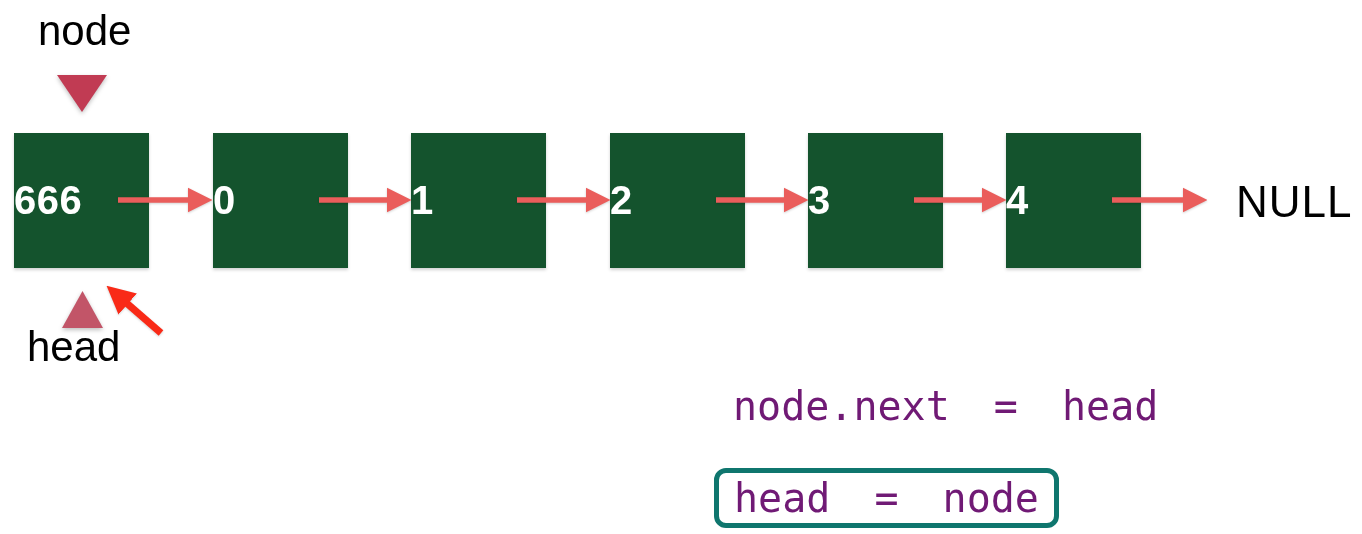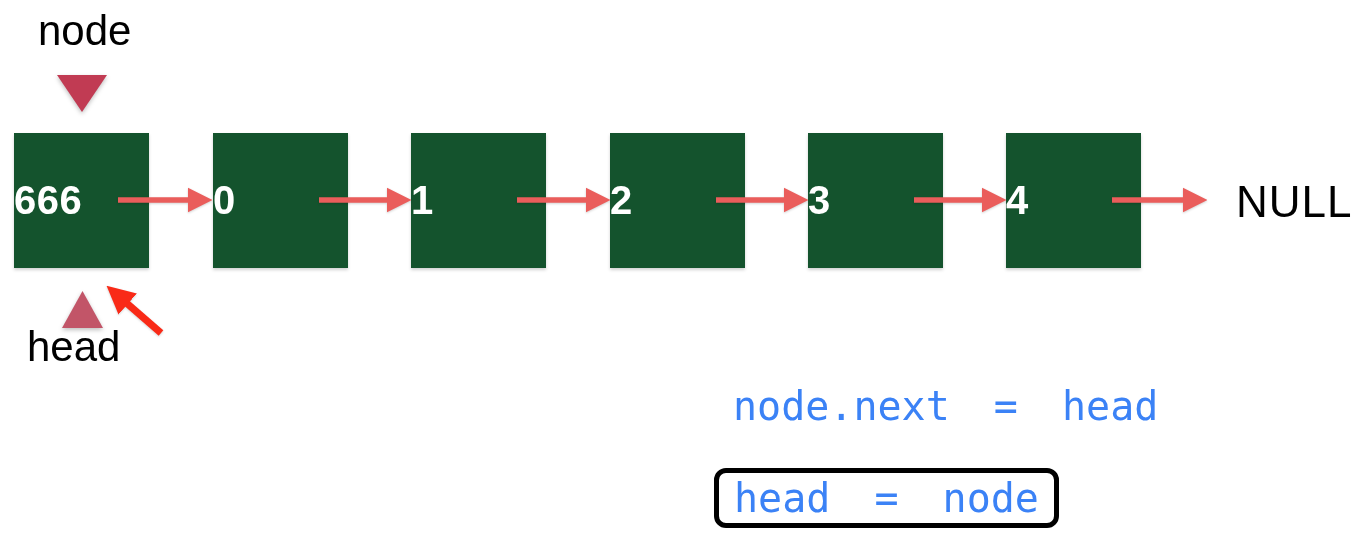--- a/index.html
+++ b/index.html
@@ -51,32 +51,32 @@
     top: 180px;
     color: #000000;
     font-size: 44px;
     line-height: 1;
     letter-spacing: 1px;
     text-align: right;
   }
   .code-line {
     position: absolute;
     font-family: "DejaVu Sans Mono", monospace;
-    color: #3b82f6;
+    color: #701a75;
     font-size: 40px;
     line-height: 44px;
     white-space: nowrap;
     word-spacing: 20px;
   }
   .code-line1-pos { left: 733px; top: 384px; }
   .code-box {
     position: absolute;
     left: 714px;
     top: 468px;
-    border: 5px solid #000000;
+    border: 5px solid #0f766e;
     border-radius: 12px;
     padding: 3px 15px;
     background: #ffffff;
   }
 </style>
 </head>
 <body>
 
 <div class="canvas">
 

